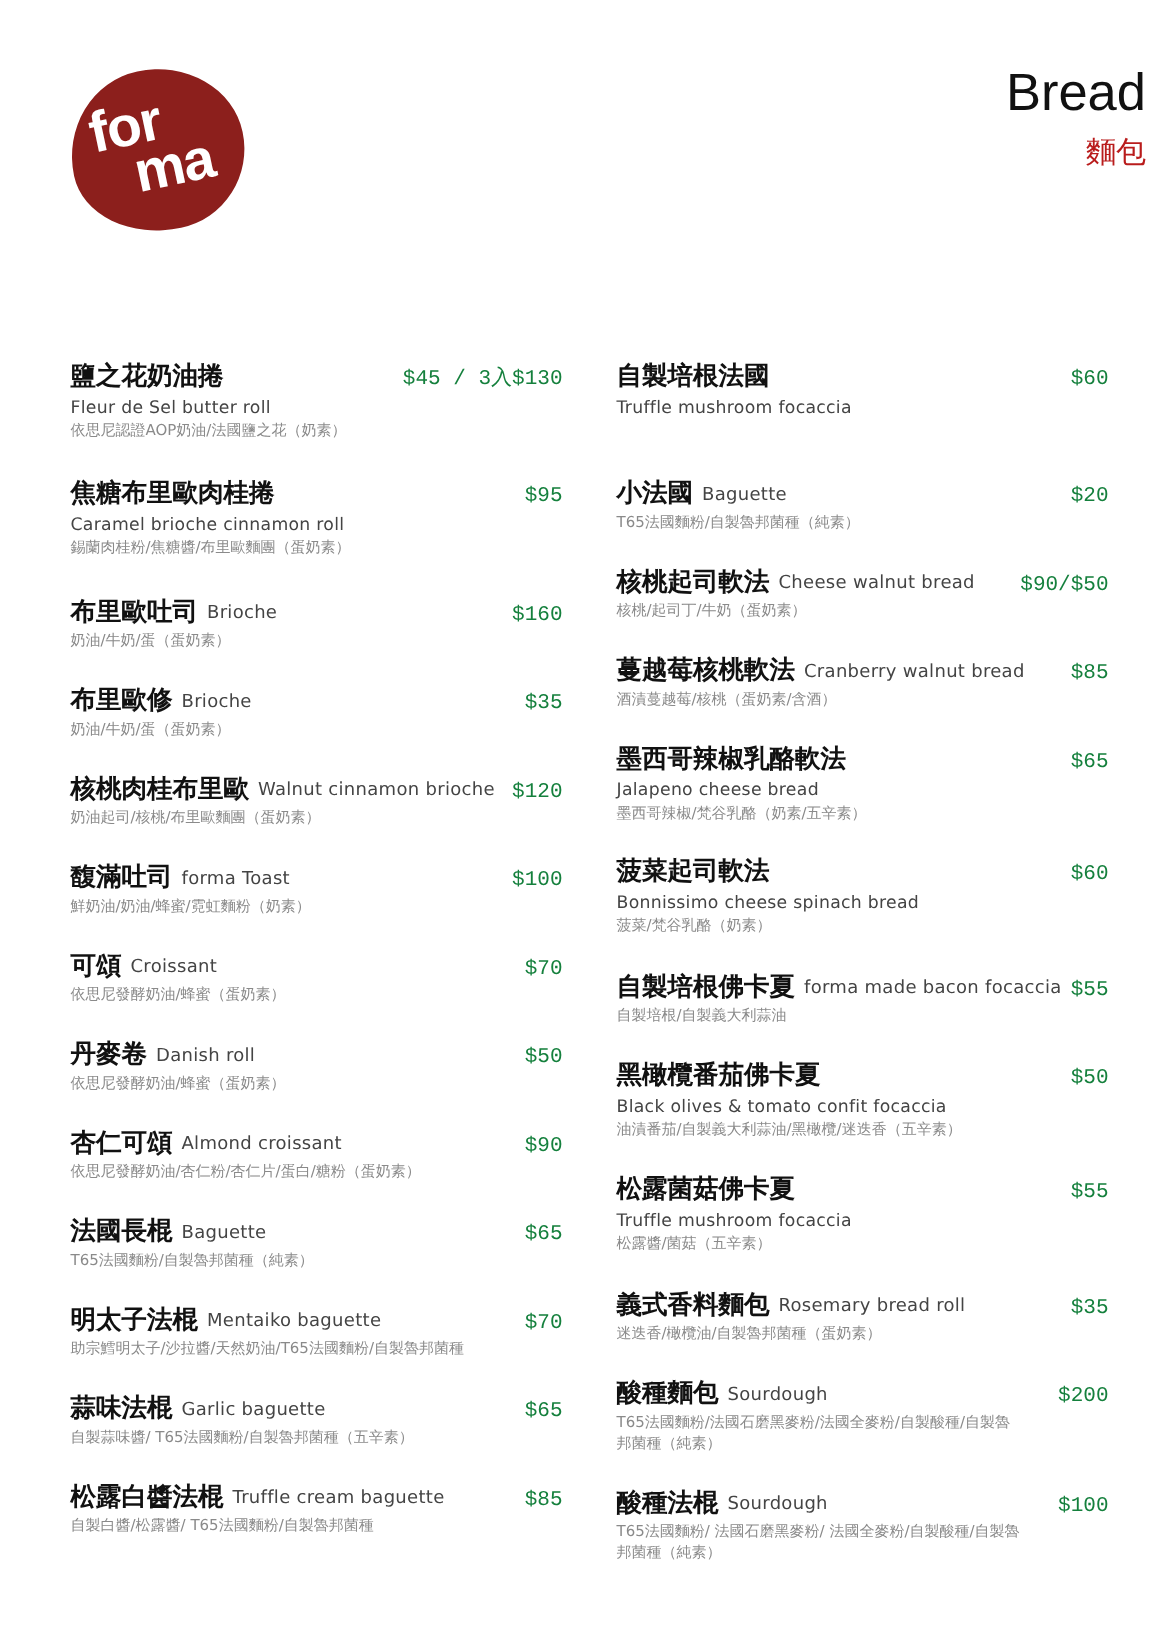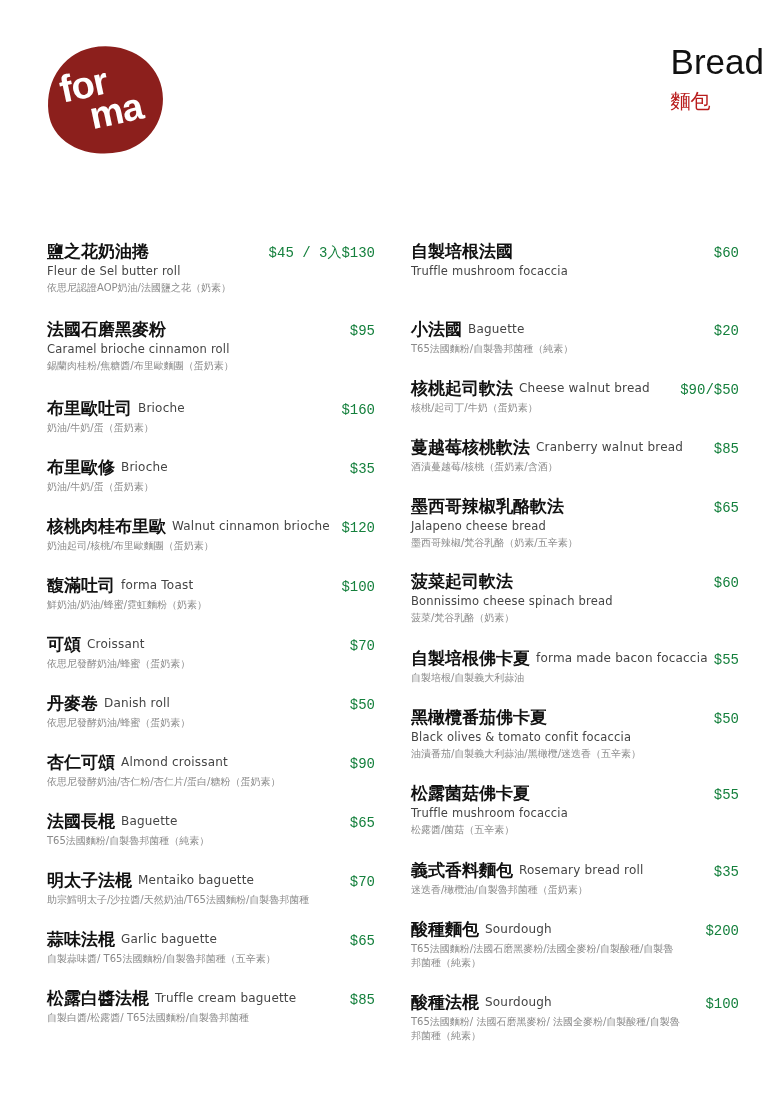--- a/index.html
+++ b/index.html
@@ -14,21 +14,21 @@
     transform: rotate(-12deg);
   }
   .logo .l1, .logo .l2 {
     position: absolute; color: #ffffff; font-family: "Liberation Sans", sans-serif;
     font-weight: 700; letter-spacing: -1px;
   }
   .logo .l1 { left: 16px; top: 16px; font-size: 38px; line-height: 38px; }
   .logo .l2 { left: 40px; top: 48px; font-size: 38px; line-height: 38px; }
 
   .title-block {
-    position: absolute; right: 20px; top: 42px; text-align: left;
+    position: absolute; right: 20px; top: 42px; text-align: right;
   }
   .title-en { font-family: "Liberation Sans", sans-serif; font-size: 35px; line-height: 40px; color: #111; }
   .title-zh { font-size: 20px; line-height: 38px; color: #b91c1c; }
 
   .col { position: absolute; top: 240px; }
   .col.left { left: 47px; width: 328px; }
   .col.right { left: 411px; width: 328px; }
 
   .item { position: absolute; left: 0; width: 100%; }
   .row { display: flex; align-items: baseline; justify-content: space-between; }
@@ -59,21 +59,21 @@
           <span class="zh">鹽之花奶油捲</span>
         </div>
         <span class="price">$45 / 3入$130</span>
       </div>
     <div class="en-line">Fleur de Sel butter roll</div>
     <div class="ingr">依思尼認證AOP奶油/法國鹽之花（奶素）</div>
   </div>
   <div class="item" style="top:78px">
     <div class="row">
         <div class="name">
-          <span class="zh">法國石磨黑麥粉</span>
+          <span class="zh">焦糖布里歐肉桂捲</span>
         </div>
         <span class="price">$95</span>
       </div>
     <div class="en-line">Caramel brioche cinnamon roll</div>
     <div class="ingr">錫蘭肉桂粉/焦糖醬/布里歐麵團（蛋奶素）</div>
   </div>
   <div class="item" style="top:157px">
     <div class="row">
         <div class="name">
           <span class="zh">布里歐吐司</span>

